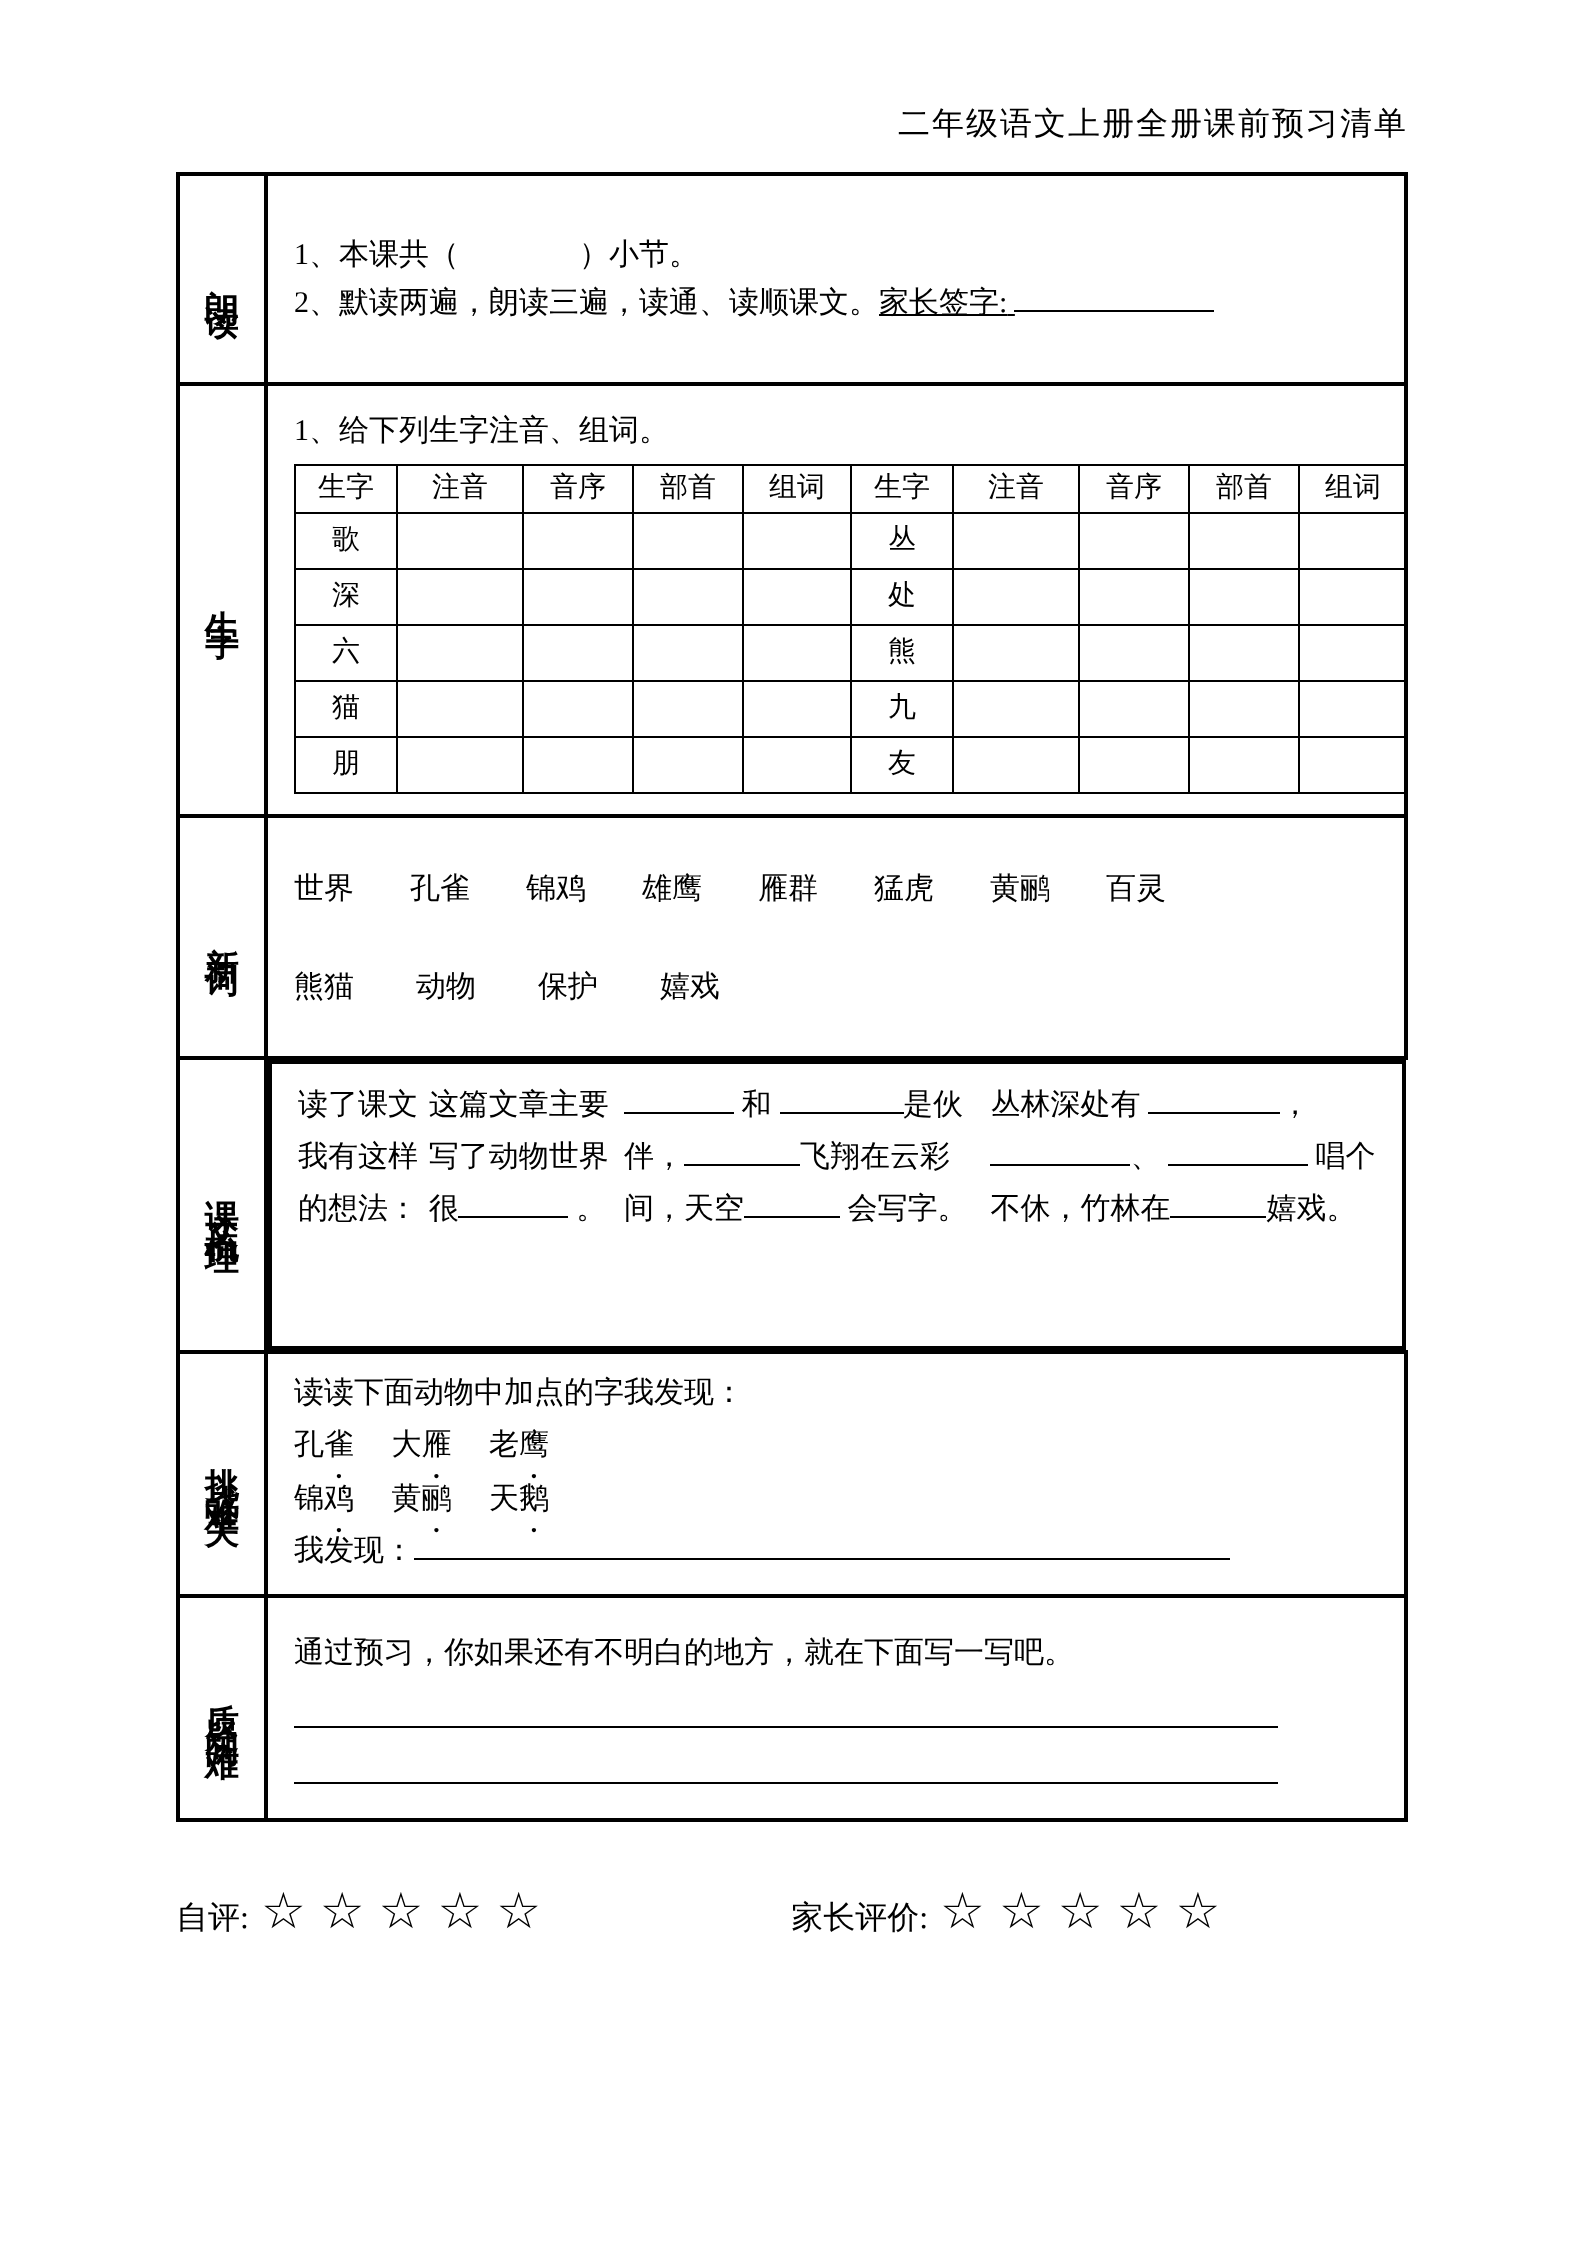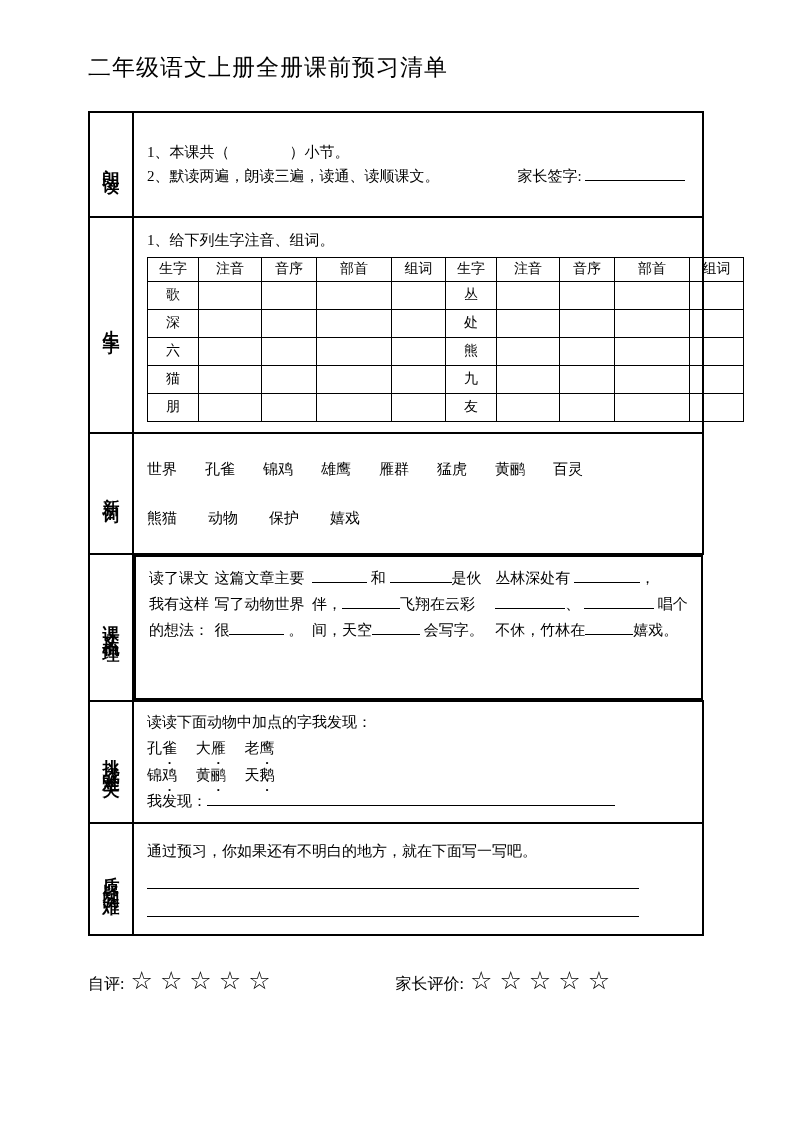--- a/index.html
+++ b/index.html
@@ -4,48 +4,48 @@
 <style>
   * { margin:0; padding:0; box-sizing:border-box; }
   html,body { background:#ffffff; }
   body {
     width:793px; height:1122px;
     font-family:"Liberation Serif","DejaVu Serif",serif;
     color:#000;
   }
   .page { position:relative; width:793px; height:1122px; padding:52px 89px 0 88px; }
 
-  .doc-title { text-align:left; font-size:23px; letter-spacing:1px; margin-bottom:28px; }
+  .doc-title { text-align:right; font-size:16px; letter-spacing:1px; margin-bottom:13px; }
   .lesson-title { text-align:center; font-size:21px; font-weight:bold; margin-bottom:14px; }
 
   table.main { width:616px; border-collapse:collapse; table-layout:fixed; }
   table.main > tbody > tr > td { border:2px solid #000; vertical-align:middle; }
   col.labelcol { width:44px; }
 
   td.rowlabel { text-align:center; font-weight:bold; font-size:17px; }
   .vlabel { writing-mode:vertical-lr; text-orientation:upright; letter-spacing:7px; display:inline-block; }
 
   td.content { padding:8px 10px 8px 13px; font-size:15px; }
 
   
   td.reading-cell { height:105px; }
   .reading-cell .line { margin:5px 0; }
-  .signwrap { margin-left:78px; white-space:nowrap; }
+  .signwrap { white-space:nowrap;text-decoration:underline; }
 
   
   td.chars-cell { height:216px; }
   .instr { margin:2px 0 7px 0; }
   table.zi { table-layout:fixed; width:548px; border-collapse:collapse; }
   .zi th, .zi td { border:1px solid #000; font-size:14px; font-weight:normal; text-align:center; overflow:hidden; }
   .zi th { height:24px; }
   .zi td { height:28px; }
   .zi th:nth-child(1), .zi th:nth-child(6) { width:51px; }
   .zi th:nth-child(2), .zi th:nth-child(7) { width:63px;text-align:center; }
   .zi th:nth-child(3), .zi th:nth-child(8) { width:55px; }
-  .zi th:nth-child(4), .zi th:nth-child(9) { width:75px; }
+  .zi th:nth-child(4), .zi th:nth-child(9) { width:55px; }
   .zi th:nth-child(5), .zi th:nth-child(10){ width:54px; }
 
   
   td.words-cell { height:121px; }
   .words { display:flex; gap:28px; }
   .words.line2 { margin-top:30px; gap:31px; }
   .words-cell { padding-top:24px; }
 
   
   td.review-cell { height:145px; }

